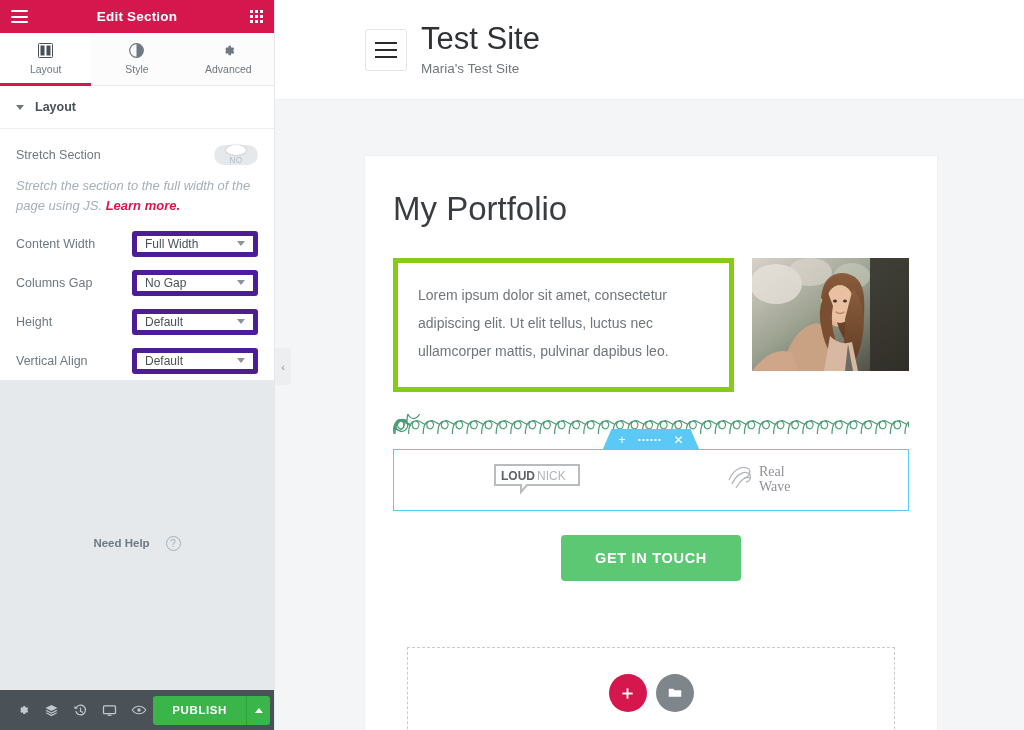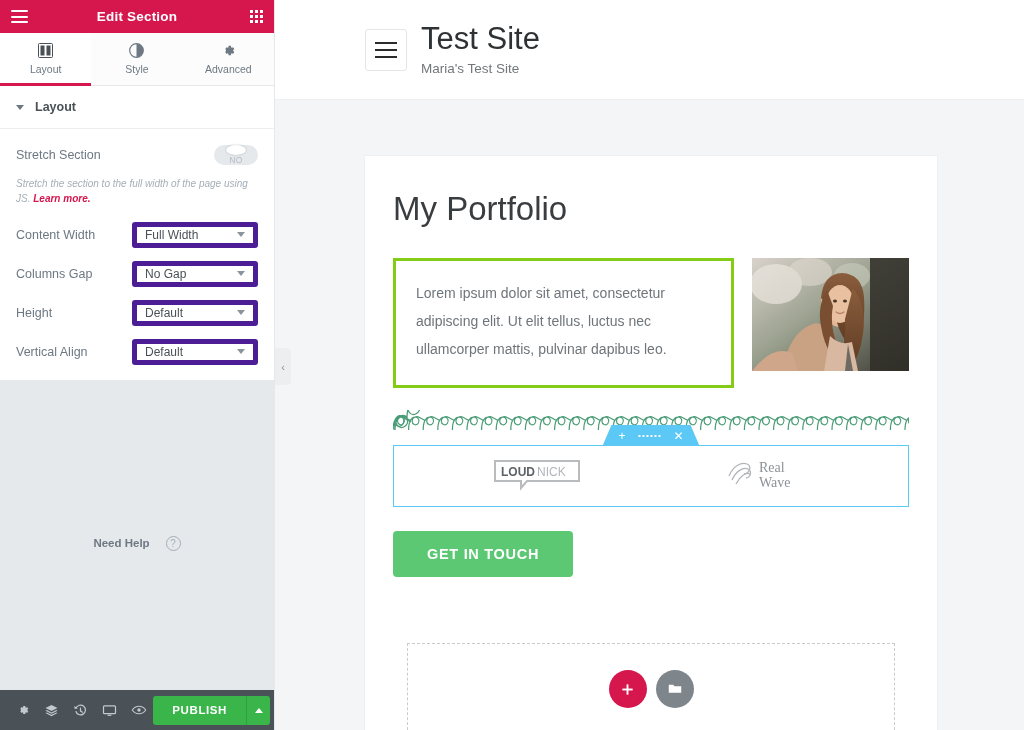--- a/index.html
+++ b/index.html
@@ -50,21 +50,21 @@
     border-bottom: 1px solid #eceef0;
   }
   .caret { width: 0; height: 0; }
   .caret.down { border-left: 4.5px solid transparent; border-right: 4.5px solid transparent;
     border-top: 5px solid #6d7882; }
 
   .ctrl-group { padding: 6px 16px 10px 16px; }
   .row { display: flex; align-items: center; justify-content: space-between;
     min-height: 39px; }
   .row-label { font-size: 12.5px; color: #6d7882; }
-  .hint { font-size: 10px; color: #a4afb7; font-style: italic;
+  .hint { font-size: 13px; color: #a4afb7; font-style: italic;
     line-height: 1.5; margin: 2px 0 9px 0; }
   .hint a { color: #d5174e; font-weight: bold; font-style: italic;
     text-decoration: none; cursor: pointer; }
 
   .switch { width: 44px; height: 20px; border-radius: 10px; background: #e6e9ec;
     display: flex; align-items: center; position: relative; cursor: pointer; flex-direction: column; }
   .switch .knob { width: 20px; height: 20px; border-radius: 50%; background: #fff;
     box-shadow: 0 0 2px rgba(0,0,0,.28); margin-left: 0; }
   .switch .slabel { flex: 1; text-align: center; font-size: 8.5px;
     color: #b3bcc4; letter-spacing: .4px; }
@@ -113,42 +113,42 @@
   .hamburger-box i { width: 22px; height: 2px; background: #2b2b2b; display: block; }
   .site-title { font-size: 31px; color: #2f3234; font-weight: normal; line-height: 1.05; }
   .site-tagline { font-size: 13.5px; color: #72777a; margin-top: 5px; }
 
   .page-card { position: absolute; left: 90px; top: 156px; width: 572px;
     background: #fff; min-height: 600px; padding: 34px 28px 0 28px;
     box-shadow: 0 0 0 1px rgba(0,0,0,.02); }
   .page-h1 { font-size: 33px; color: #3a3d40; font-weight: normal; margin-bottom: 30px; }
 
   .intro-row { display: flex; gap: 18px; align-items: flex-start; }
-  .intro-text { flex: 1; border: 3px solid #84cc16; padding: 18px 20px 22px 20px;
+  .intro-text { flex: 1; border: 5px solid #84cc16; padding: 18px 20px 22px 20px;
     min-height: 116px; }
   .intro-text p { font-size: 14px; line-height: 2.0; color: #6f757a; }
   .intro-photo { width: 157px; height: 113px; flex: 0 0 157px; overflow: hidden; }
   .intro-photo svg { display: block; }
 
   .squiggle { margin: 22px 0 0 0; height: 26px; overflow: hidden; }
 
   .logos-section { position: relative; margin-top: 9px; }
   .sec-toolbar { position: absolute; top: -20px; left: 50%; transform: translateX(-50%);
     height: 21px; background: #5bc8f5; display: flex; align-items: center;
     gap: 13px; padding: 0 16px; color: #fff; z-index: 4;
     clip-path: polygon(9px 0, calc(100% - 9px) 0, 100% 100%, 0 100%); }
   .sec-toolbar span { font-size: 12px; line-height: 1; cursor: pointer;
     display: flex; align-items: center; }
   .dots6 { display: grid; grid-template-columns: repeat(3, 2px);
     grid-template-rows: repeat(2, 2px); gap: 2px; }
   .dots6 i { width: 2px; height: 2px; background: #fff; display: block; }
   .logos-box { border: 1px solid #5bc8f5; height: 62px; display: flex;
     align-items: center; justify-content: space-around; padding: 0 26px; background: #fff; }
 
-  .cta-wrap { display: flex; margin-top: 24px; }
+  .cta-wrap { display: flex; justify-content: center; margin-top: 24px; }
   .cta { background: #5cc873; color: #fff; font-size: 14.5px; font-weight: bold;
     letter-spacing: .7px; padding: 15px 34px; border-radius: 4px; cursor: pointer; }
 
   .dropzone { margin: 66px 14px 0 14px; border: 1px dashed #c7ccd1; height: 92px;
     display: flex; align-items: center; justify-content: center; gap: 9px; }
   .circ { width: 38px; height: 38px; border-radius: 50%; display: flex;
     align-items: center; justify-content: center; cursor: pointer; }
   .circ.pink { background: #d5174e; }
   .circ.gray { background: #7e858b; }
 </style>

